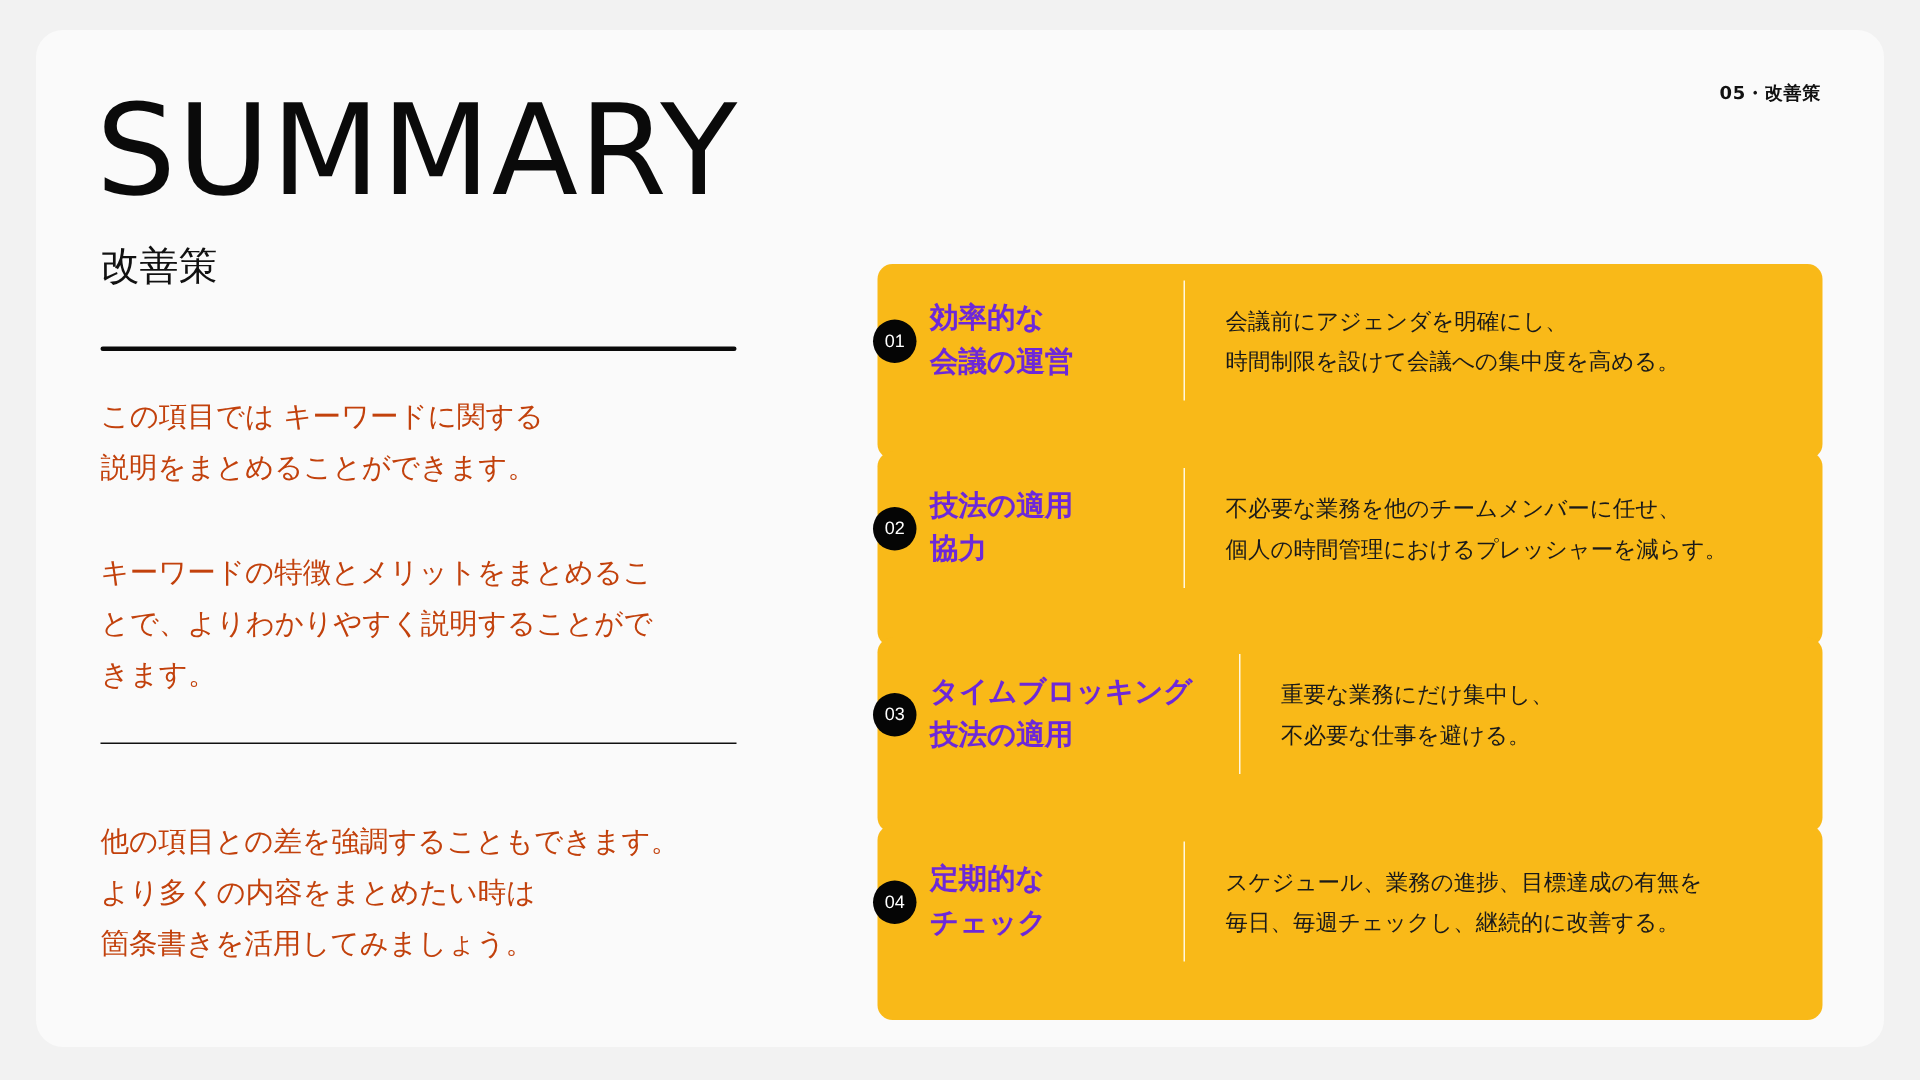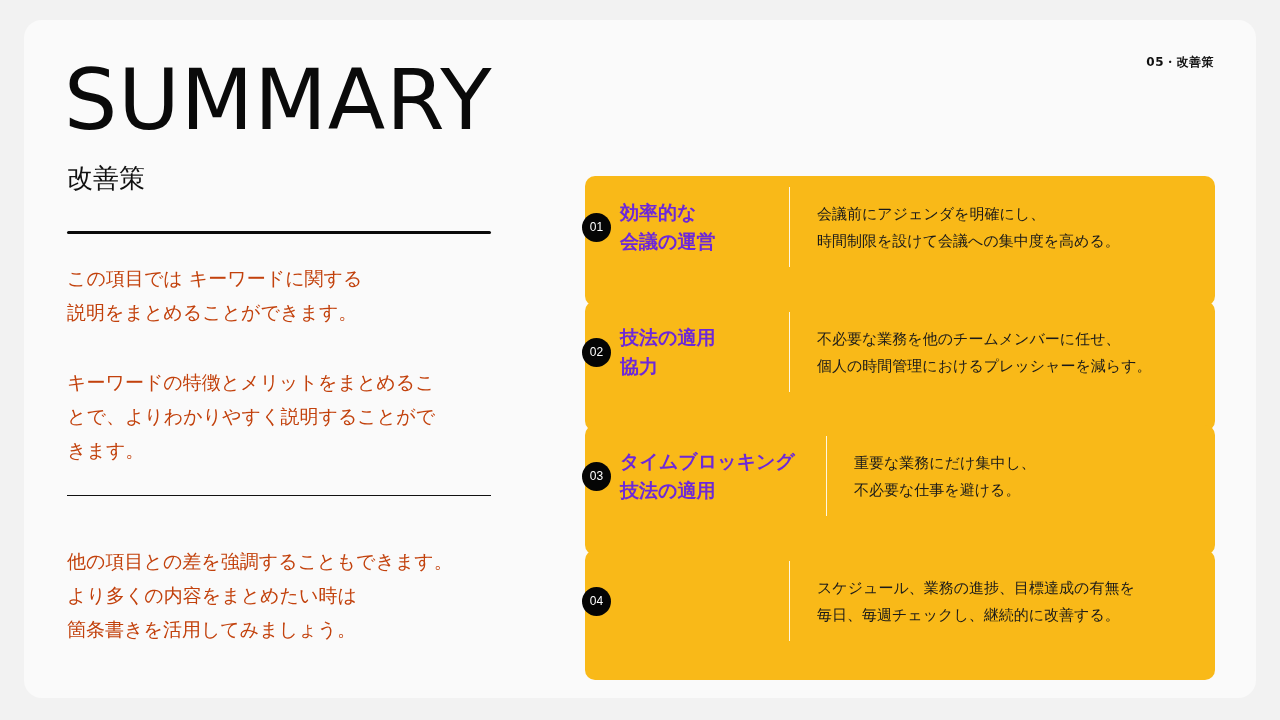--- a/index.html
+++ b/index.html
@@ -114,18 +114,20 @@
     <div class="item" style="top:249px;">
       <div class="badge">03</div>
       <div class="item-title">タイムブロッキング
 技法の適用</div>
       <div class="divider" style="left:241px;"></div>
       <div class="item-desc" style="left:269px;">重要な業務にだけ集中し、
 不必要な仕事を避ける。</div>
     </div>
     <div class="item" style="top:374px;">
       <div class="badge">04</div>
+      <div class="item-title">定期的な
+チェック</div>
       <div class="divider" style="left:204px;"></div>
       <div class="item-desc" style="left:232px;">スケジュール、業務の進捗、目標達成の有無を
 毎日、毎週チェックし、継続的に改善する。</div>
     </div>
   </div>
 </div>
 
 </body></html>

